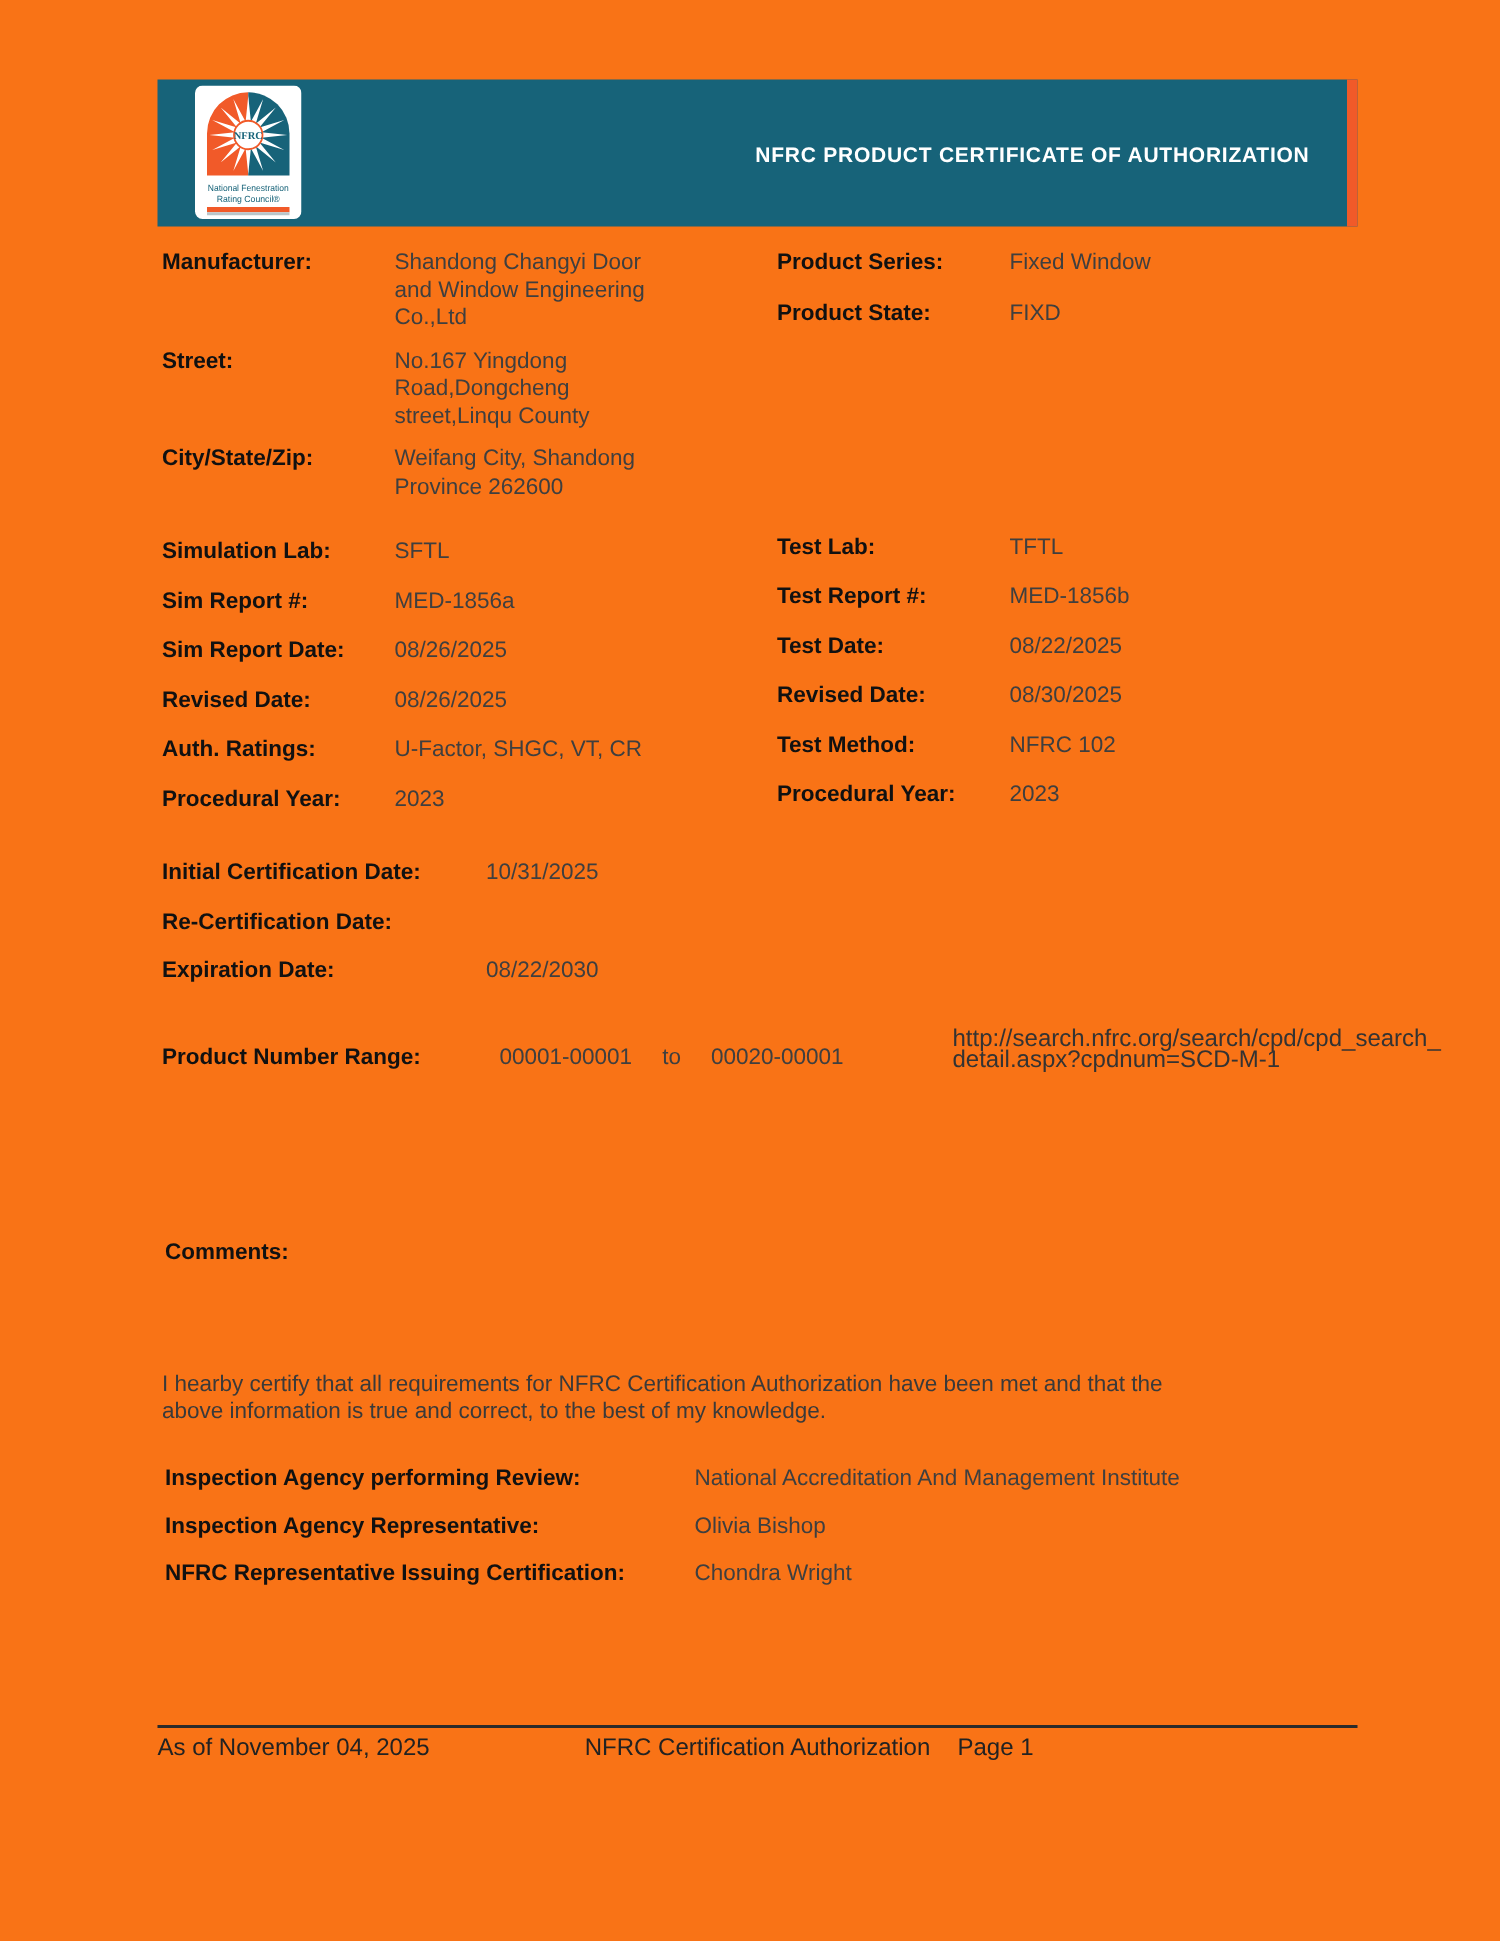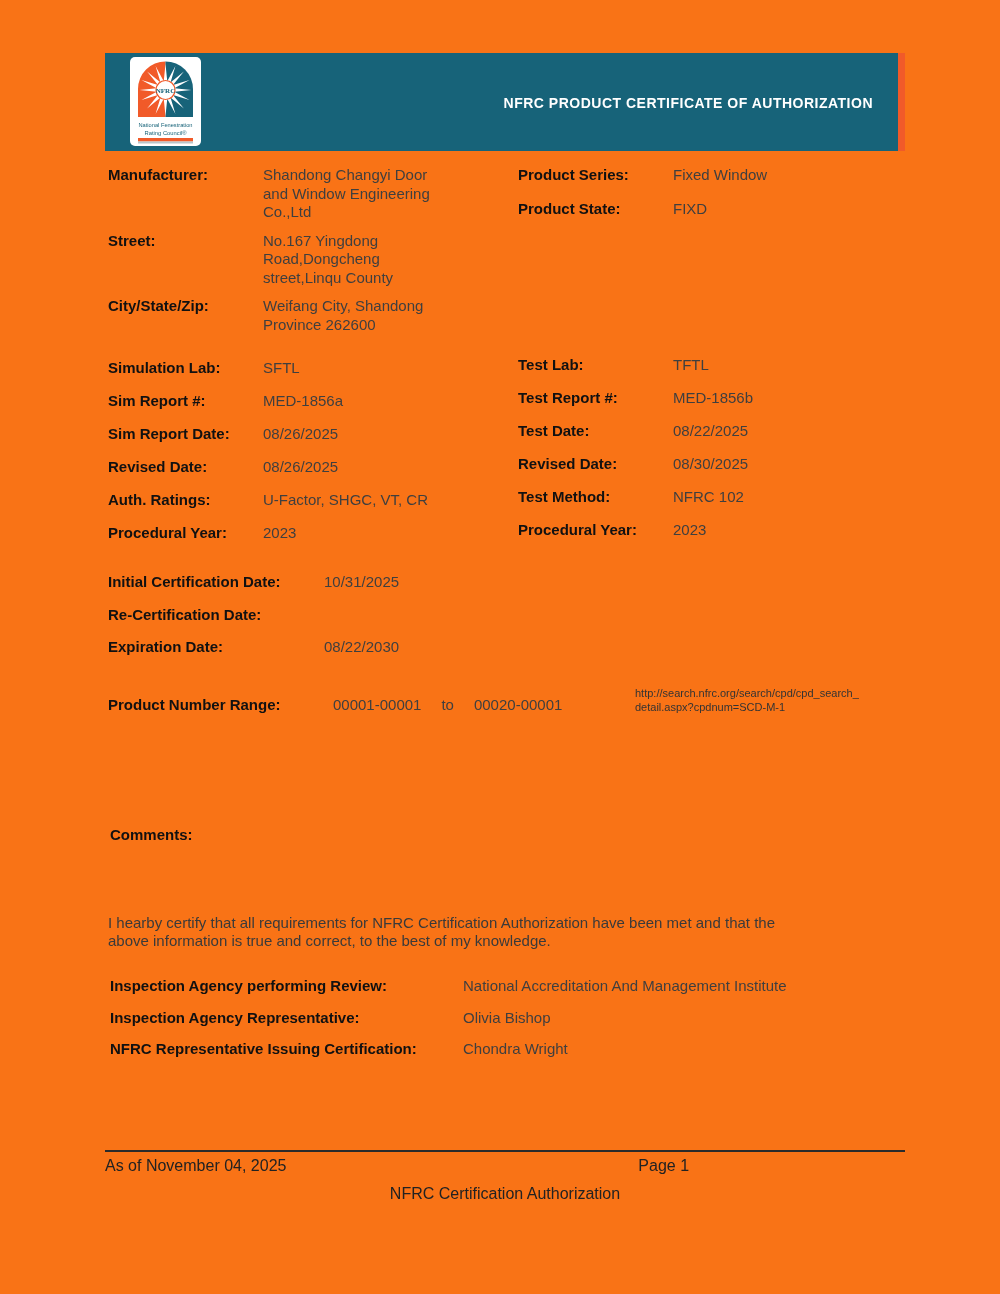--- a/index.html
+++ b/index.html
@@ -45,42 +45,42 @@
   .labs-left .frow, .labs-right .frow { height:33px; }
   
   .certdates { left:108px; top:557px; width:430px;margin-top:16px; }
   .certdates .frow { height:32.5px; }
   .certdates .flabel { flex:0 0 216px; }
   
   .cpd { left:108px; top:686px; width:800px; }
   .cpd-line-label { font-weight:bold; color:#111111; flex:0 0 160px; margin-right:65px; }
   .cpd-url {
     position:absolute; left:527px; top:0; width:280px;
-    font-size:11px; line-height:14px; color:#333333; white-space:pre-line;
+    font-size:16px; line-height:14px; color:#333333; white-space:pre-line;
   }
   .cpd-range { margin-top:10px; }
   .cpd-range .flabel { flex:0 0 225px; }
   .range-vals { display:flex; color:#3f3f3f; }
   .range-vals .gap { display:inline-block; width:20px; }
   
   .comments { left:110px; top:826px; font-weight:bold; color:#111111; }
   
   .certify { left:108px; top:914px; width:750px; color:#3a3a3a; line-height:17.5px; white-space:pre-line; }
   
   .inspection { left:110px; top:977px; width:800px; }
   .inspection .frow { height:31.5px; }
   .inspection .flabel { flex:0 0 353px; }
   
   .footer {
     position:absolute; left:105px; top:1150px; width:800px;
     border-top:2px solid #2b2b2b;
     display:flex; font-size:16px; color:#222222; padding-top:5px;
   }
   .footer .f-left  { flex:1; text-align:left; }
-  .footer .f-mid   { flex:1; text-align:center;margin-top:28px; }
+  .footer .f-mid   { flex:1; text-align:center; }
   .footer .f-right { flex:1; }
 </style>
 </head>
 <body>
 
 <div class="page">
 
   <div class="banner">
     <div class="banner-stripe"></div>
     <div class="logo-box">

